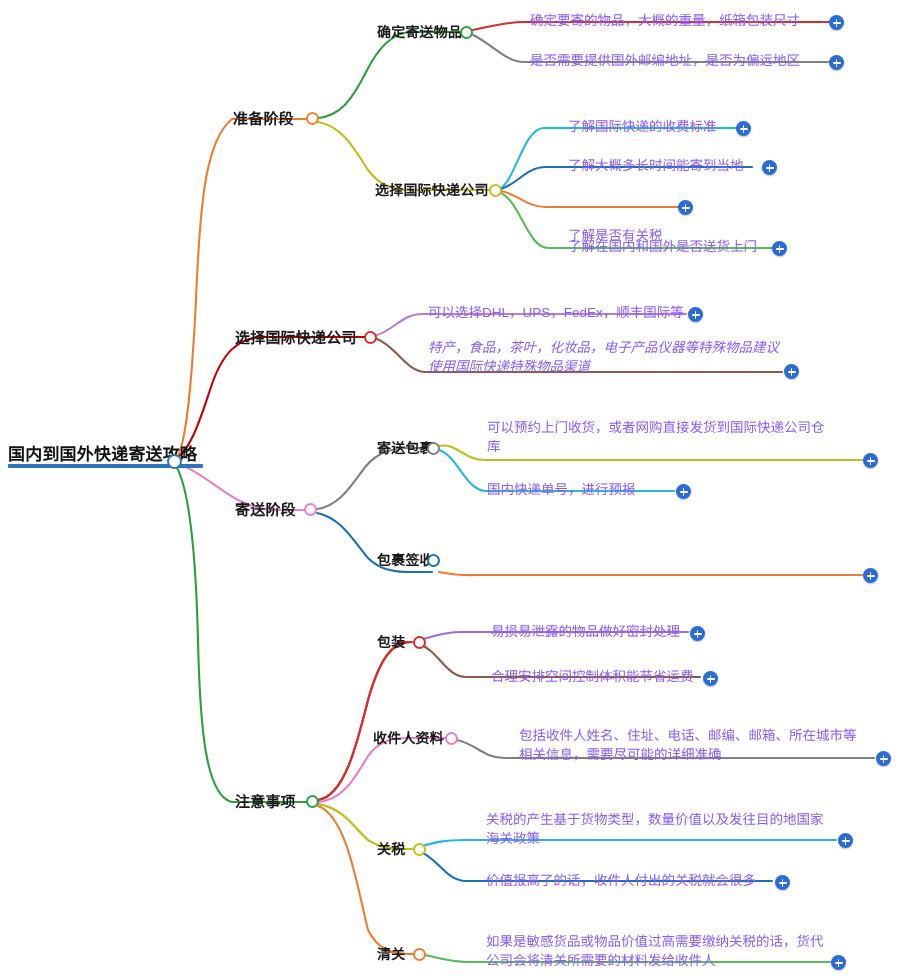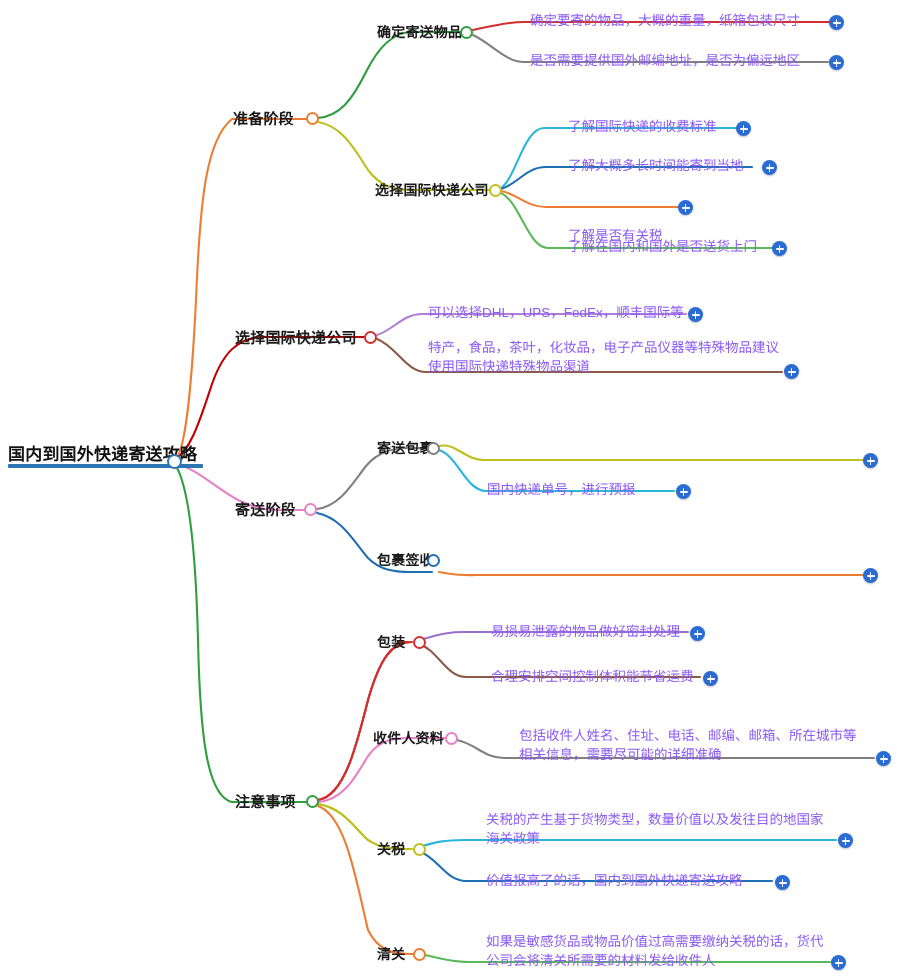--- a/index.html
+++ b/index.html
@@ -161,34 +161,36 @@
   <div class="plus" style="left:772px;top:241px;"></div>
 
   <div class="node lvl2" style="left:235px;top:326px;">
     <span class="label">选择国际快递公司</span>
   </div>
   <div class="knob" style="left:364px;top:331px;border-color:#D32F2F;"></div>
 
   <div class="leaf" style="left:428px;top:303px;">可以选择DHL，UPS，FedEx，顺丰国际等</div>
   <div class="plus" style="left:688px;top:307px;"></div>
 
-  <div class="leaf" style="left:428px;top:338px;">特产，食品，茶叶，化妆品，电子产品仪器等特殊物品建议
+  <div class="leaf" style="left:428px;top:338px;font-style:italic;">特产，食品，茶叶，化妆品，电子产品仪器等特殊物品建议
 使用国际快递特殊物品渠道</div>
   <div class="plus" style="left:784px;top:364px;"></div>
 
   <div class="node lvl2" style="left:235px;top:498px;">
     <span class="label">寄送阶段</span>
   </div>
   <div class="knob" style="left:304px;top:503px;border-color:#E87FC7;"></div>
 
   <div class="node lvl3" style="left:377px;top:437px;">
     <span class="label">寄送包裹</span>
   </div>
   <div class="knob" style="left:427px;top:442px;border-color:#808080;"></div>
 
+  <div class="leaf" style="left:487px;top:418px;">可以预约上门收货，或者网购直接发货到国际快递公司仓
+库</div>
   <div class="plus" style="left:863px;top:453px;"></div>
 
   <div class="leaf" style="left:487px;top:480px;">国内快递单号，进行预报</div>
   <div class="plus" style="left:676px;top:484px;"></div>
 
   <div class="node lvl3" style="left:377px;top:549px;">
     <span class="label">包裹签收</span>
   </div>
   <div class="knob" style="left:427px;top:554px;border-color:#1F6FB4;"></div>
 
@@ -221,21 +223,21 @@
 
   <div class="node lvl3" style="left:377px;top:838px;">
     <span class="label">关税</span>
   </div>
   <div class="knob" style="left:413px;top:843px;border-color:#BFBF1F;"></div>
 
   <div class="leaf" style="left:486px;top:810px;">关税的产生基于货物类型，数量价值以及发往目的地国家
 海关政策</div>
   <div class="plus" style="left:838px;top:833px;"></div>
 
-  <div class="leaf" style="left:486px;top:871px;">价值报高了的话，国内到国外快递寄送攻略</div>
+  <div class="leaf" style="left:486px;top:871px;">价值报高了的话，收件人付出的关税就会很多</div>
   <div class="plus" style="left:775px;top:875px;"></div>
 
   <div class="node lvl3" style="left:377px;top:943px;">
     <span class="label">清关</span>
   </div>
   <div class="knob" style="left:413px;top:948px;border-color:#ED7D31;"></div>
 
   <div class="leaf" style="left:486px;top:932px;">如果是敏感货品或物品价值过高需要缴纳关税的话，货代
 公司会将清关所需要的材料发给收件人</div>
   <div class="plus" style="left:831px;top:955px;"></div>

